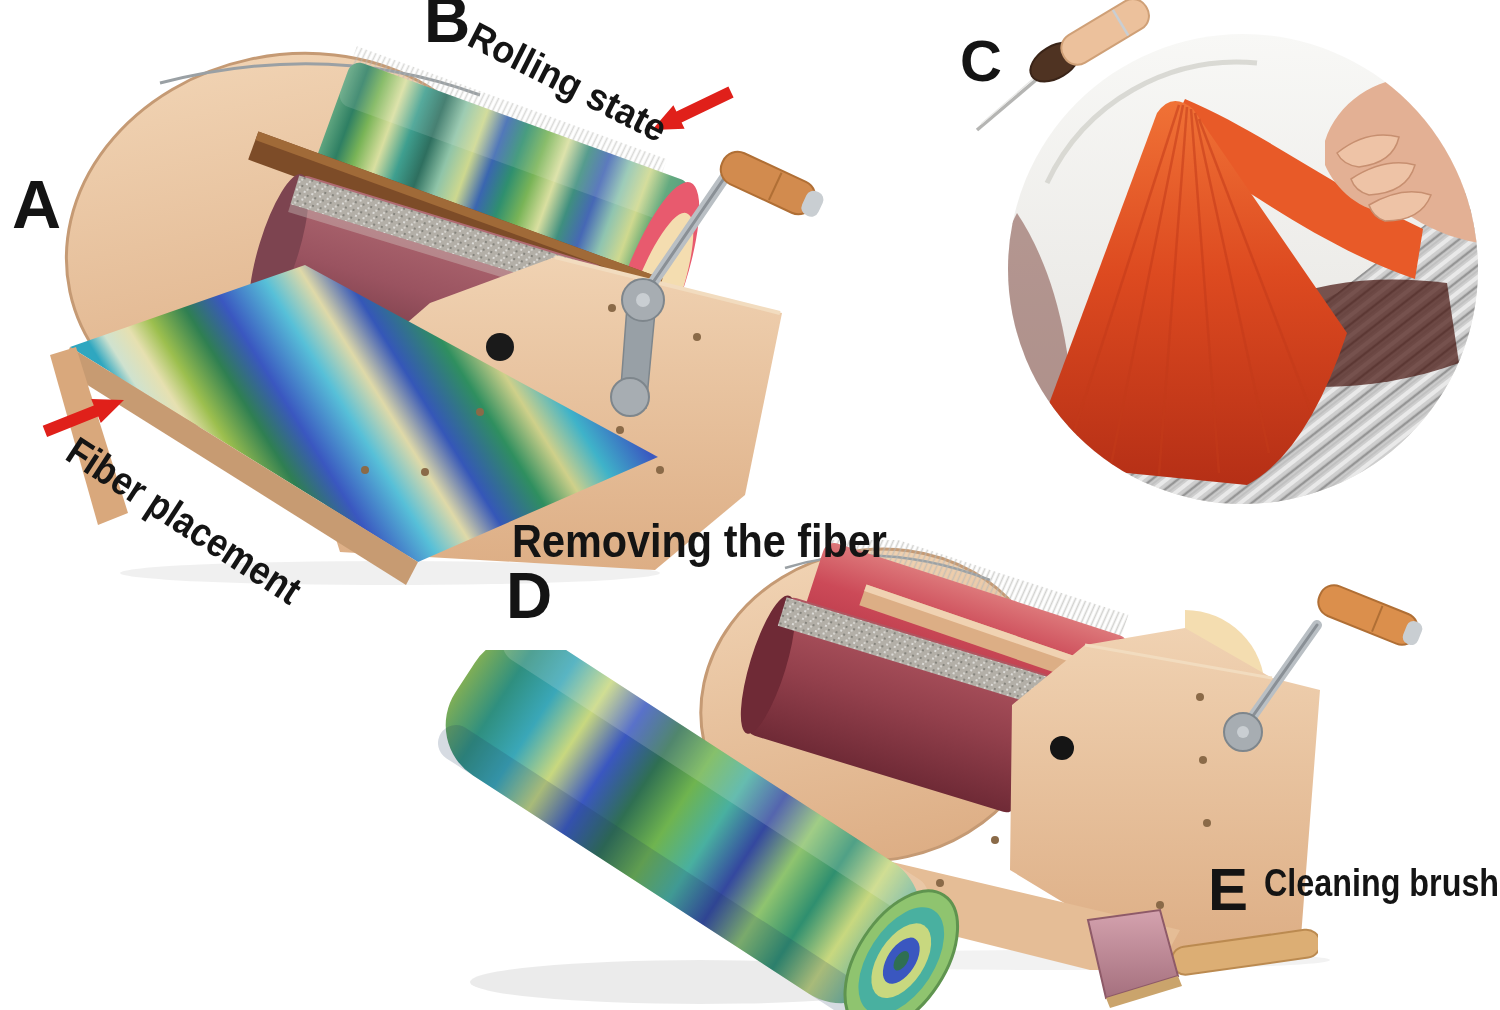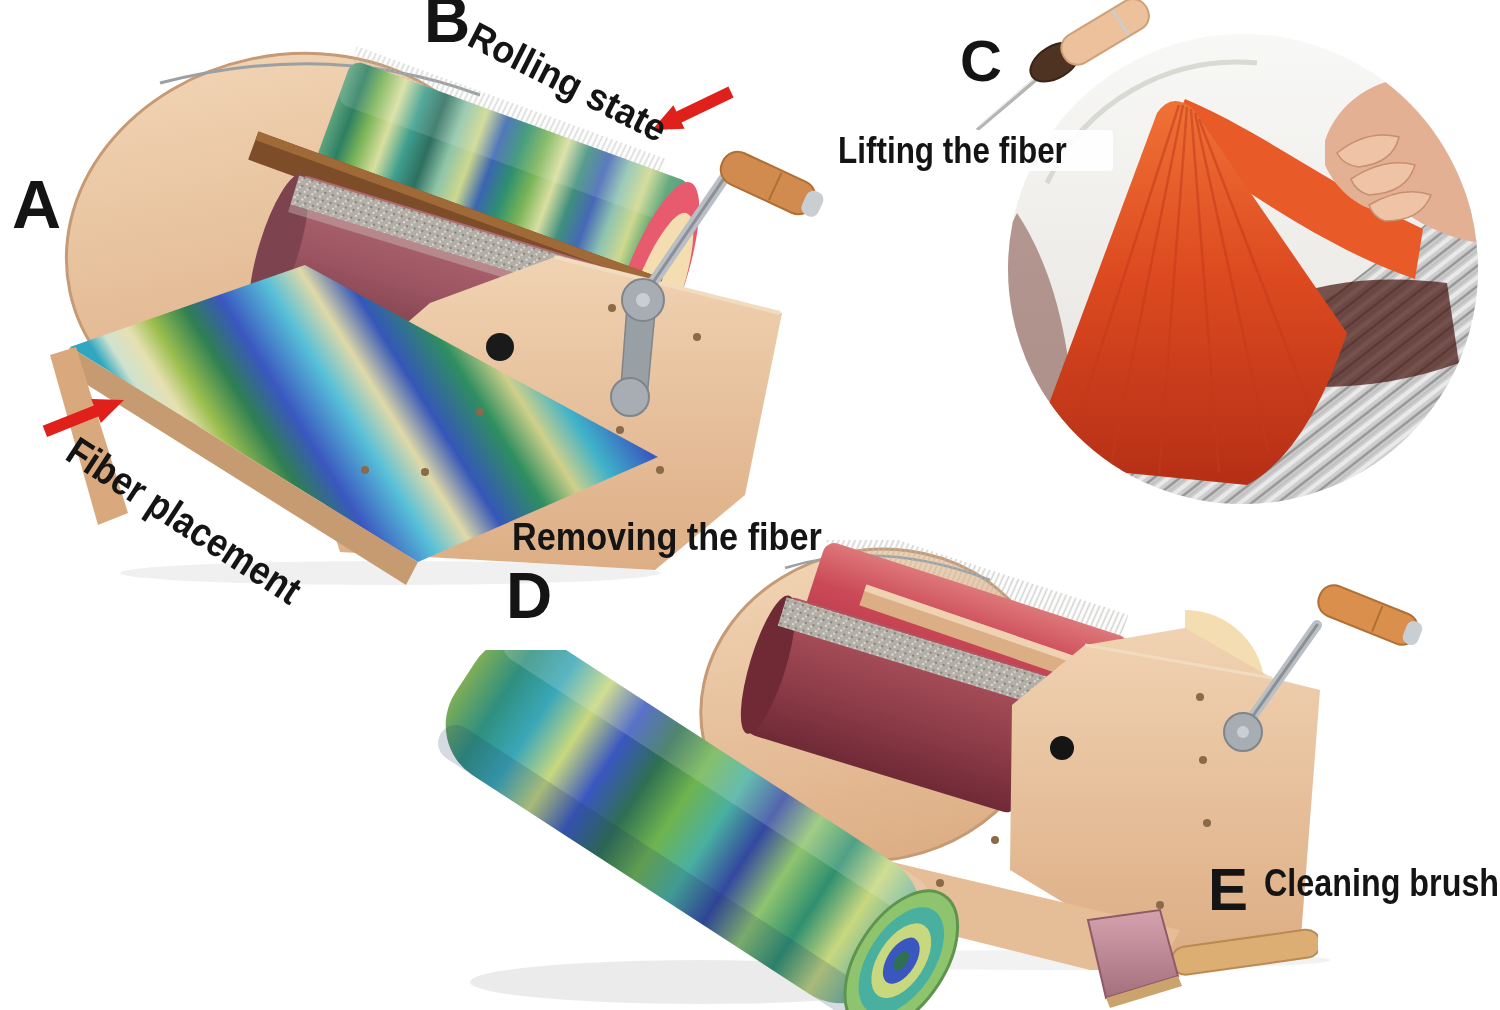--- a/index.html
+++ b/index.html
@@ -336,23 +336,20 @@
   <div class="letter" style="left:960px;top:32px;font-size:58px">C</div>
   <div class="letter" style="left:506px;top:564px;font-size:64px">D</div>
   <div class="letter" style="left:1208px;top:860px;font-size:60px">E</div>
 
   <div class="cap" style="left:480px;top:16px;transform:rotate(27deg)">
     <span class="sq" style="transform:scaleX(.95)">Rolling state</span>
   </div>
   <div class="cap" style="left:82px;top:430px;transform:rotate(33deg);font-size:40px">
     <span class="sq">Fiber placement</span>
   </div>
-  <div class="cap cap-bg" style="left:832px;top:130px;font-size:37px">
-    <span class="sq" style="transform:scaleX(.85)">Lifting the fiber</span>
-  </div>
-  <div class="cap" style="left:512px;top:518px;font-size:38px">
+  <div class="cap" style="left:512px;top:518px;font-size:46px">
     <span class="sq" style="transform:scaleX(.9)">Removing the fiber</span>
   </div>
   <div class="cap" style="left:1264px;top:864px;font-size:38px">
     <span class="sq" style="transform:scaleX(.85)">Cleaning brush</span>
   </div>
 
 </div>
 
 </body></html>

